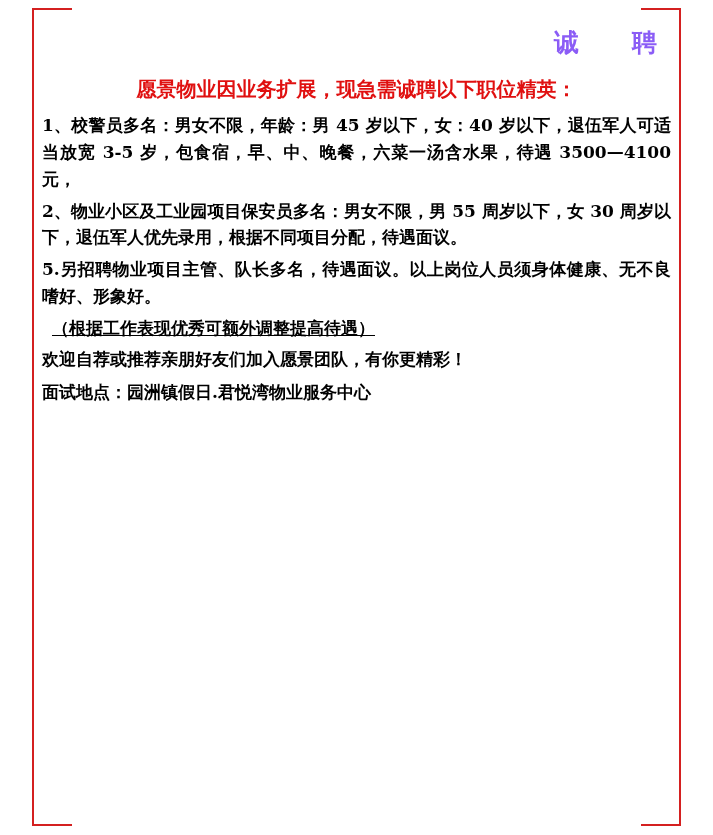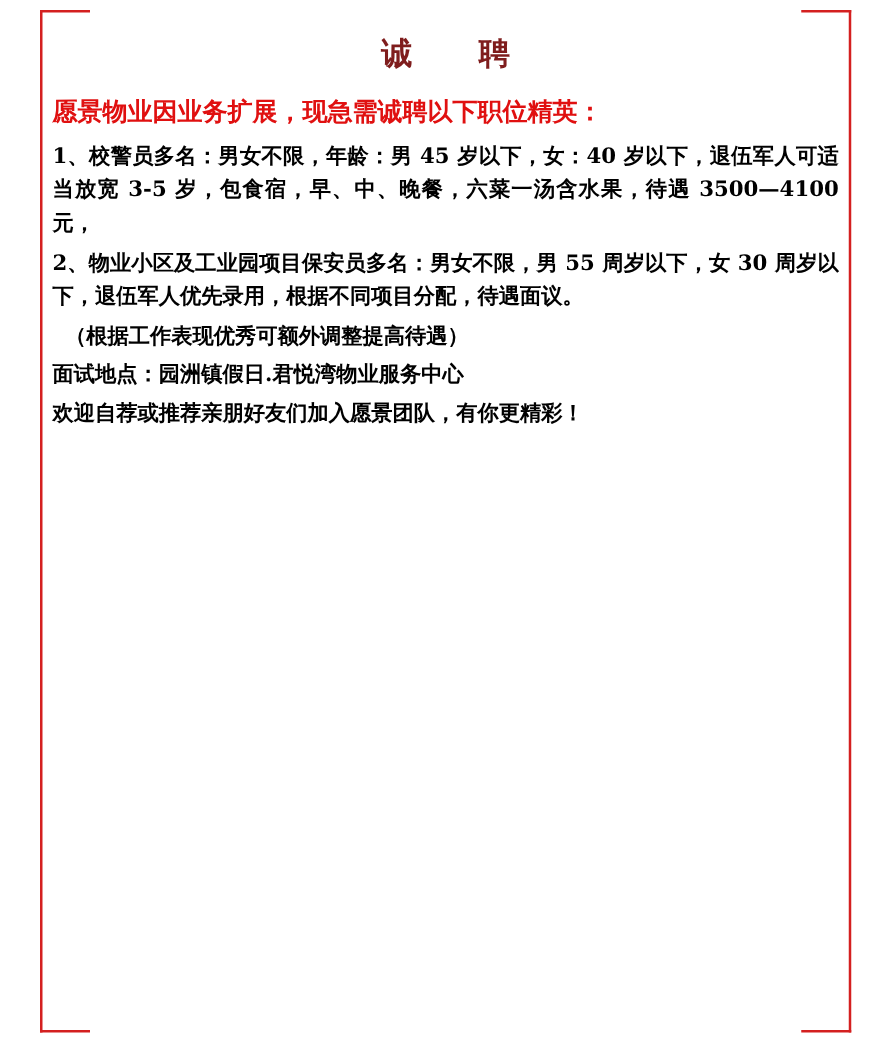--- a/index.html
+++ b/index.html
@@ -63,54 +63,56 @@
   }
 
   .content {
     position: absolute;
     left: 42px;
     right: 42px;
     top: 26px;
   }
 
   .title {
-    text-align: center;
-    color: #7f1d1d;
+    text-align: right;
+    color: #8b5cf6;
     font-size: 25px;
     font-weight: bold;
     letter-spacing: 14px;
     padding-left: 14px;
     margin-bottom: 16px;
     font-family: "DejaVu Serif", "Liberation Serif", serif;
   }
 
   .lead {
     color: #e01010;
     font-size: 20px;
     font-weight: bold;
     line-height: 1.45;
     margin-bottom: 8px;
+    text-align: center;
   }
 
   p.body-line {
     color: #000000;
     font-size: 17px;
     font-weight: bold;
     line-height: 1.58;
     margin: 0 0 6px 0;
     text-align: justify;
     text-justify: inter-ideograph;
   }
 
   p.item {
     margin-bottom: 5px;
   }
 
   p.note {
     padding-left: 10px;
+    text-decoration: underline;
   }
 
   p.small-gap {
     margin-bottom: 4px;
   }
 </style>
 </head>
 <body>
 
 <div class="page">
@@ -123,18 +125,19 @@
   <div class="frame-line frame-bottom-right"></div>
 
   <div class="content">
 
     <div class="title">诚　聘</div>
 
     <div class="lead">愿景物业因业务扩展，现急需诚聘以下职位精英：</div>
 
     <p class="body-line item">1、校警员多名：男女不限，年龄：男 45 岁以下，女：40 岁以下，退伍军人可适当放宽 3-5 岁，包食宿，早、中、晚餐，六菜一汤含水果，待遇 3500—4100 元，</p>
     <p class="body-line item">2、物业小区及工业园项目保安员多名：男女不限，男 55 周岁以下，女 30 周岁以下，退伍军人优先录用，根据不同项目分配，待遇面议。</p>
+    <p class="body-line item">5.另招聘物业项目主管、队长多名，待遇面议。以上岗位人员须身体健康、无不良嗜好、形象好。</p>
     <p class="body-line note small-gap">（根据工作表现优秀可额外调整提高待遇）</p>
+    <p class="body-line">欢迎自荐或推荐亲朋好友们加入愿景团队，有你更精彩！</p>
     <p class="body-line small-gap">面试地点：园洲镇假日.君悦湾物业服务中心</p>
-    <p class="body-line">欢迎自荐或推荐亲朋好友们加入愿景团队，有你更精彩！</p>
 
   </div>
 </div>
 
 </body></html>

